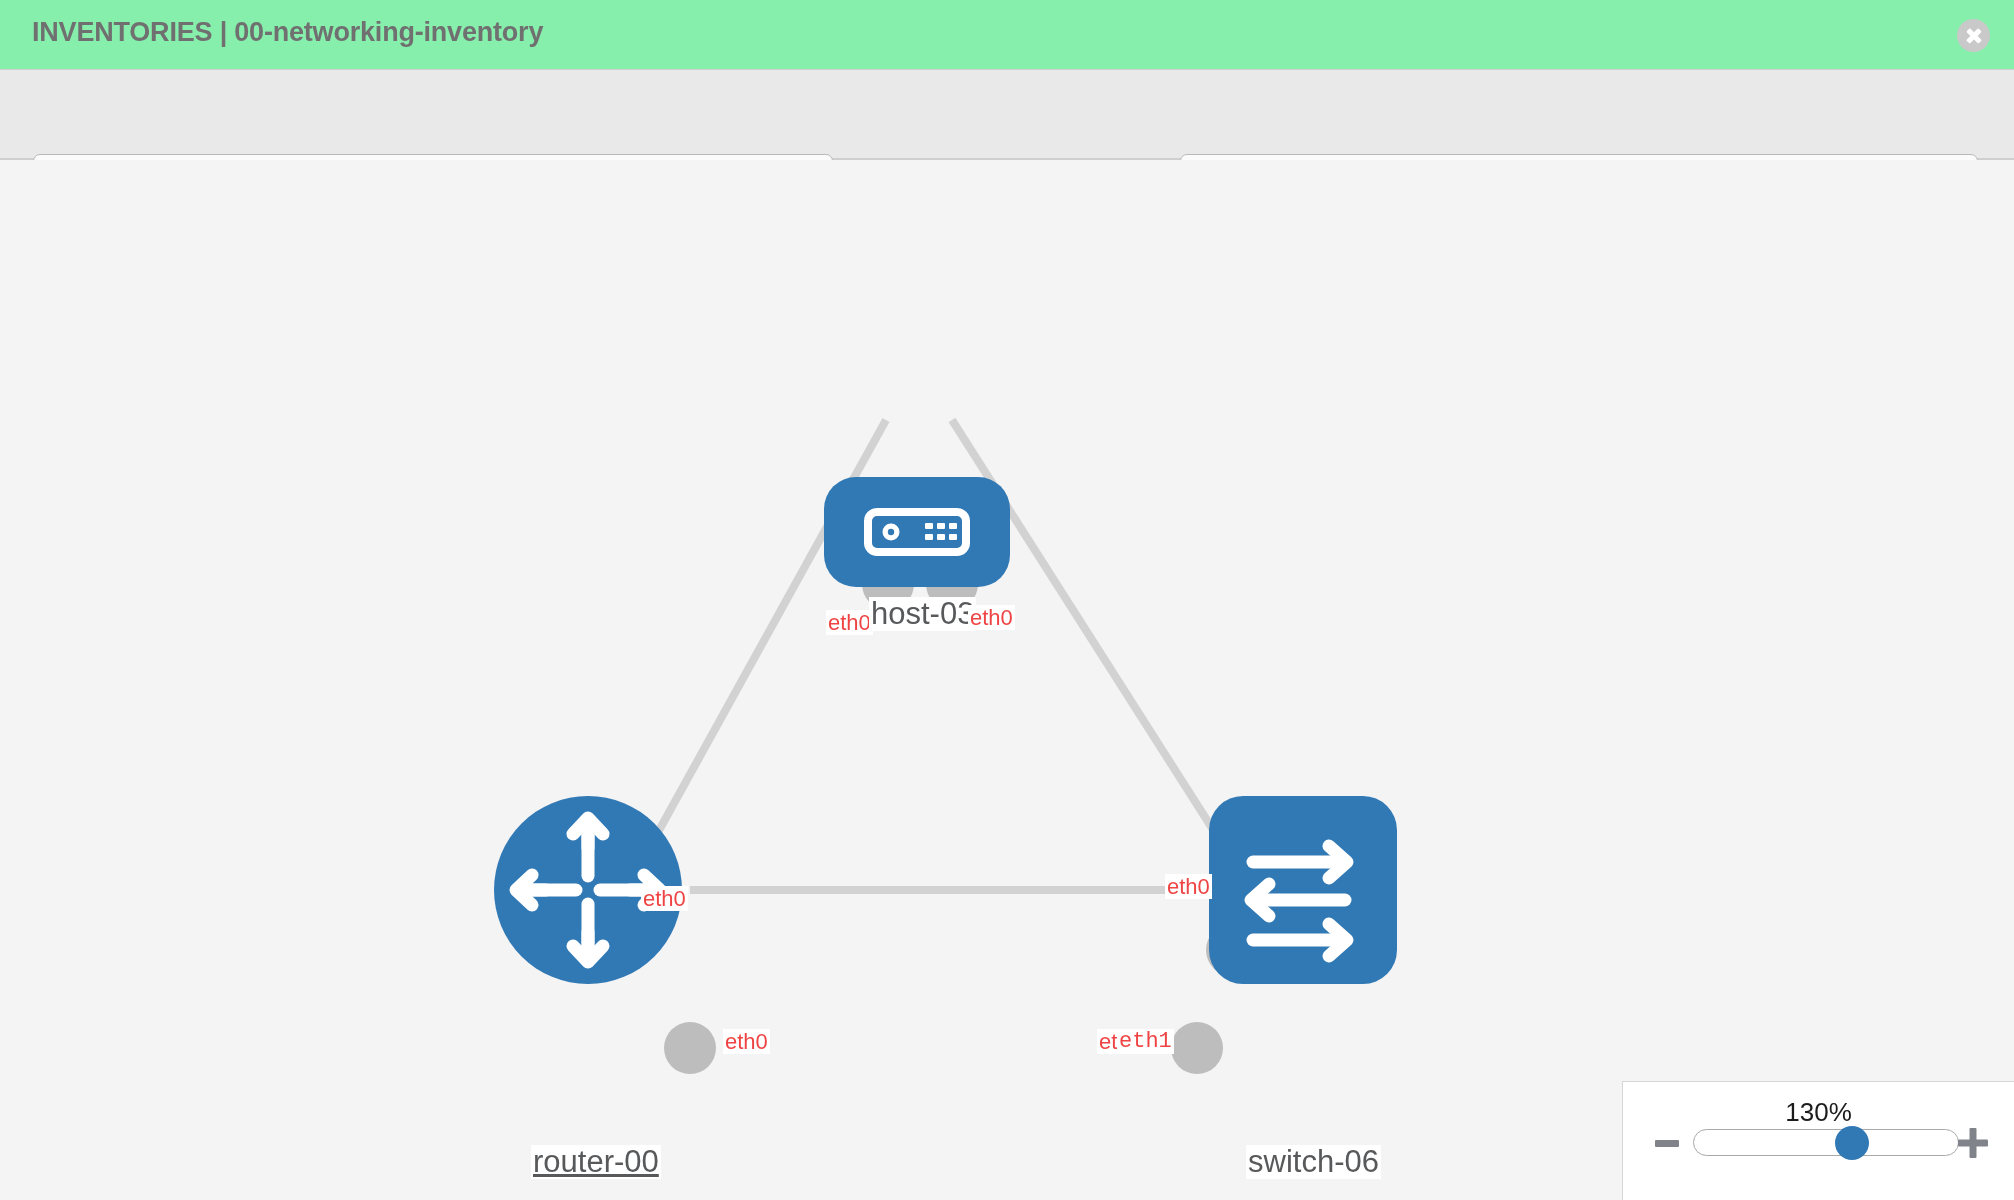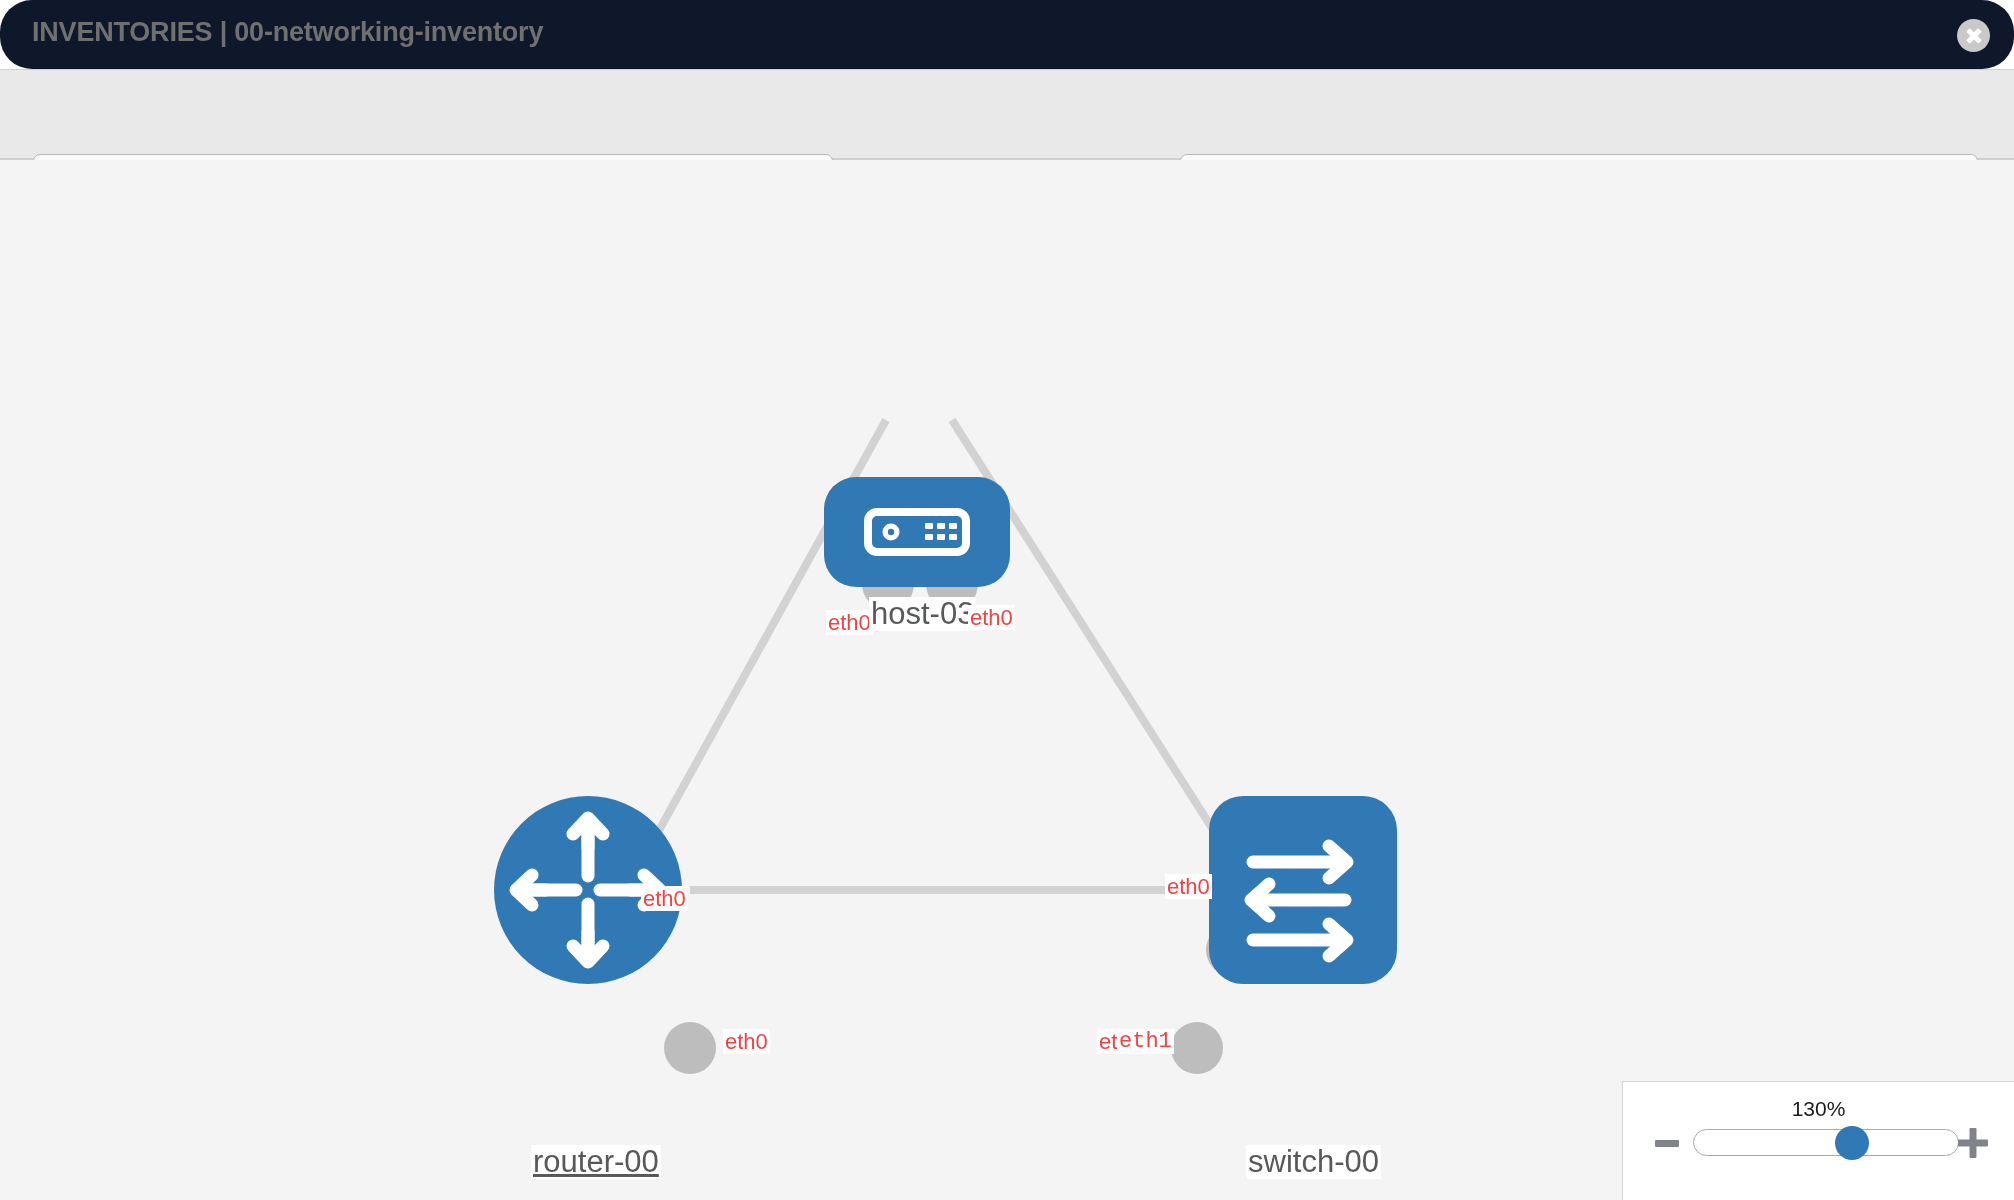--- a/index.html
+++ b/index.html
@@ -9,22 +9,21 @@
     overflow: hidden;
     background: #ffffff;
     font-family: "Liberation Sans", sans-serif;
   }
 
   
   #app { position: relative; width: 2014px; height: 1200px; background: #fff; }
 
   #header {
     position: absolute; left: 0; top: 0; width: 2014px; height: 69px;
-    background: #0f172a;
-    border-radius: 32px;
+    background: #86efac;
   }
   #page-title {
     position: absolute; left: 32px; top: 17px;
     font-size: 27px; font-weight: bold; color: #707070;
     letter-spacing: -0.2px; white-space: nowrap;
   }
   #close-button {
     position: absolute; right: 24px; top: 19px;
     width: 33px; height: 33px; border-radius: 50%;
     background: #c9c9c9; cursor: pointer;
@@ -104,21 +103,21 @@
   
   #zoom-panel {
     position: absolute; left: 1622px; top: 1081px;
     width: 392px; height: 119px;
     background: #ffffff;
     border-top: 1px solid #d5d5d5;
     border-left: 1px solid #d5d5d5;
   }
   #zoom-level {
     position: absolute; left: 0; right: 0; top: 15px;
-    text-align: center; font-size: 21px; color: #1c1c1c;
+    text-align: center; font-size: 26px; color: #1c1c1c;
   }
   #zoom-minus {
     position: absolute; left: 32px; top: 58px;
     width: 24px; height: 7px; background: #808389; border-radius: 1px;
     cursor: pointer;
   }
   #zoom-plus {
     position: absolute; right: 26px; top: 46px;
     width: 30px; height: 30px; cursor: pointer;
   }
@@ -256,21 +255,21 @@
     <div class="iface-label" style="left:968px; top:445px;">eth0</div>
 
     <div class="iface-label" style="left:641px; top:726px;">eth0</div>
     <div class="iface-label" style="left:1165px; top:714px;">eth0</div>
 
     <div class="iface-label" style="left:723px; top:869px;">eth0</div>
     <div class="iface-label" style="left:1097px; top:869px;">eth0</div>
     <div class="iface-label" style="left:1117px; top:869px;font-family:Liberation Mono, monospace;">eth1</div>
 
     <div class="node-label" style="left:531px; top:985px;text-decoration:underline;">router-00</div>
-    <div class="node-label" style="left:1246px; top:985px;">switch-00</div>
+    <div class="node-label" style="left:1246px; top:985px;">switch-06</div>
   </div>
 
   <div id="zoom-panel">
     <div id="zoom-level">130%</div>
     <div id="zoom-minus"></div>
     <div id="zoom-track">
       <div id="zoom-thumb" style="left: 60%;"></div>
     </div>
     <div id="zoom-plus">
       <span class="pb1"></span>

